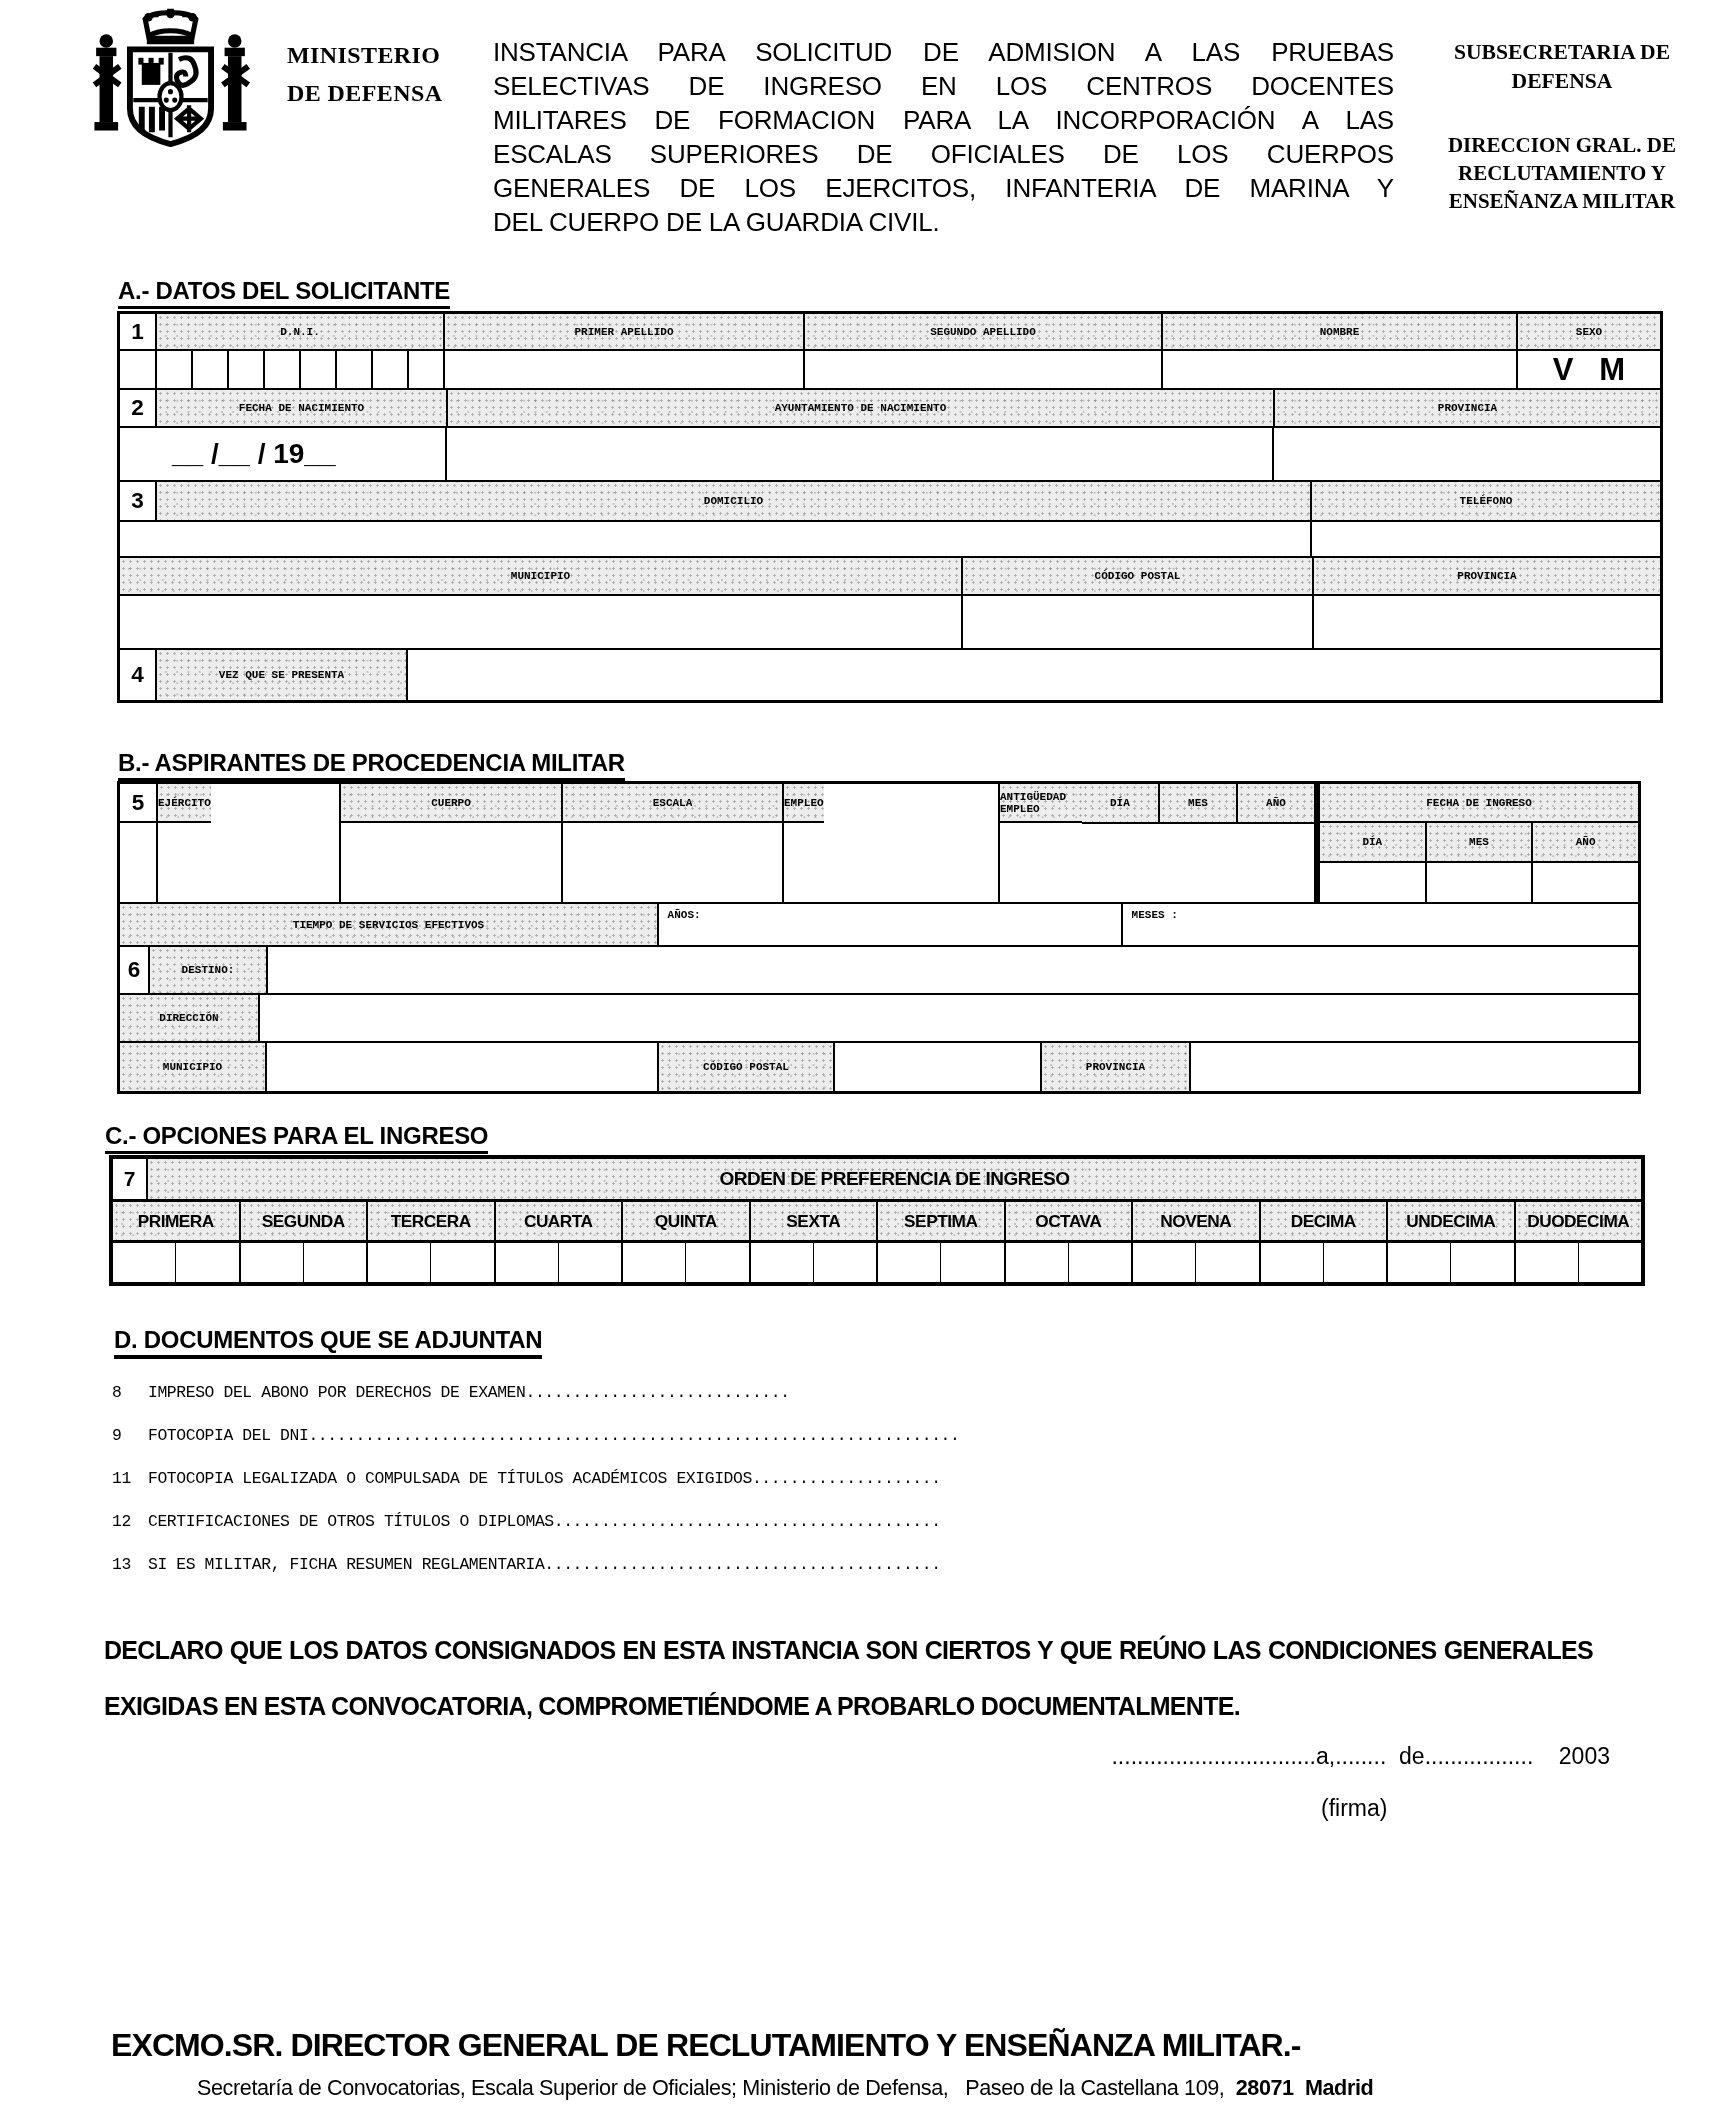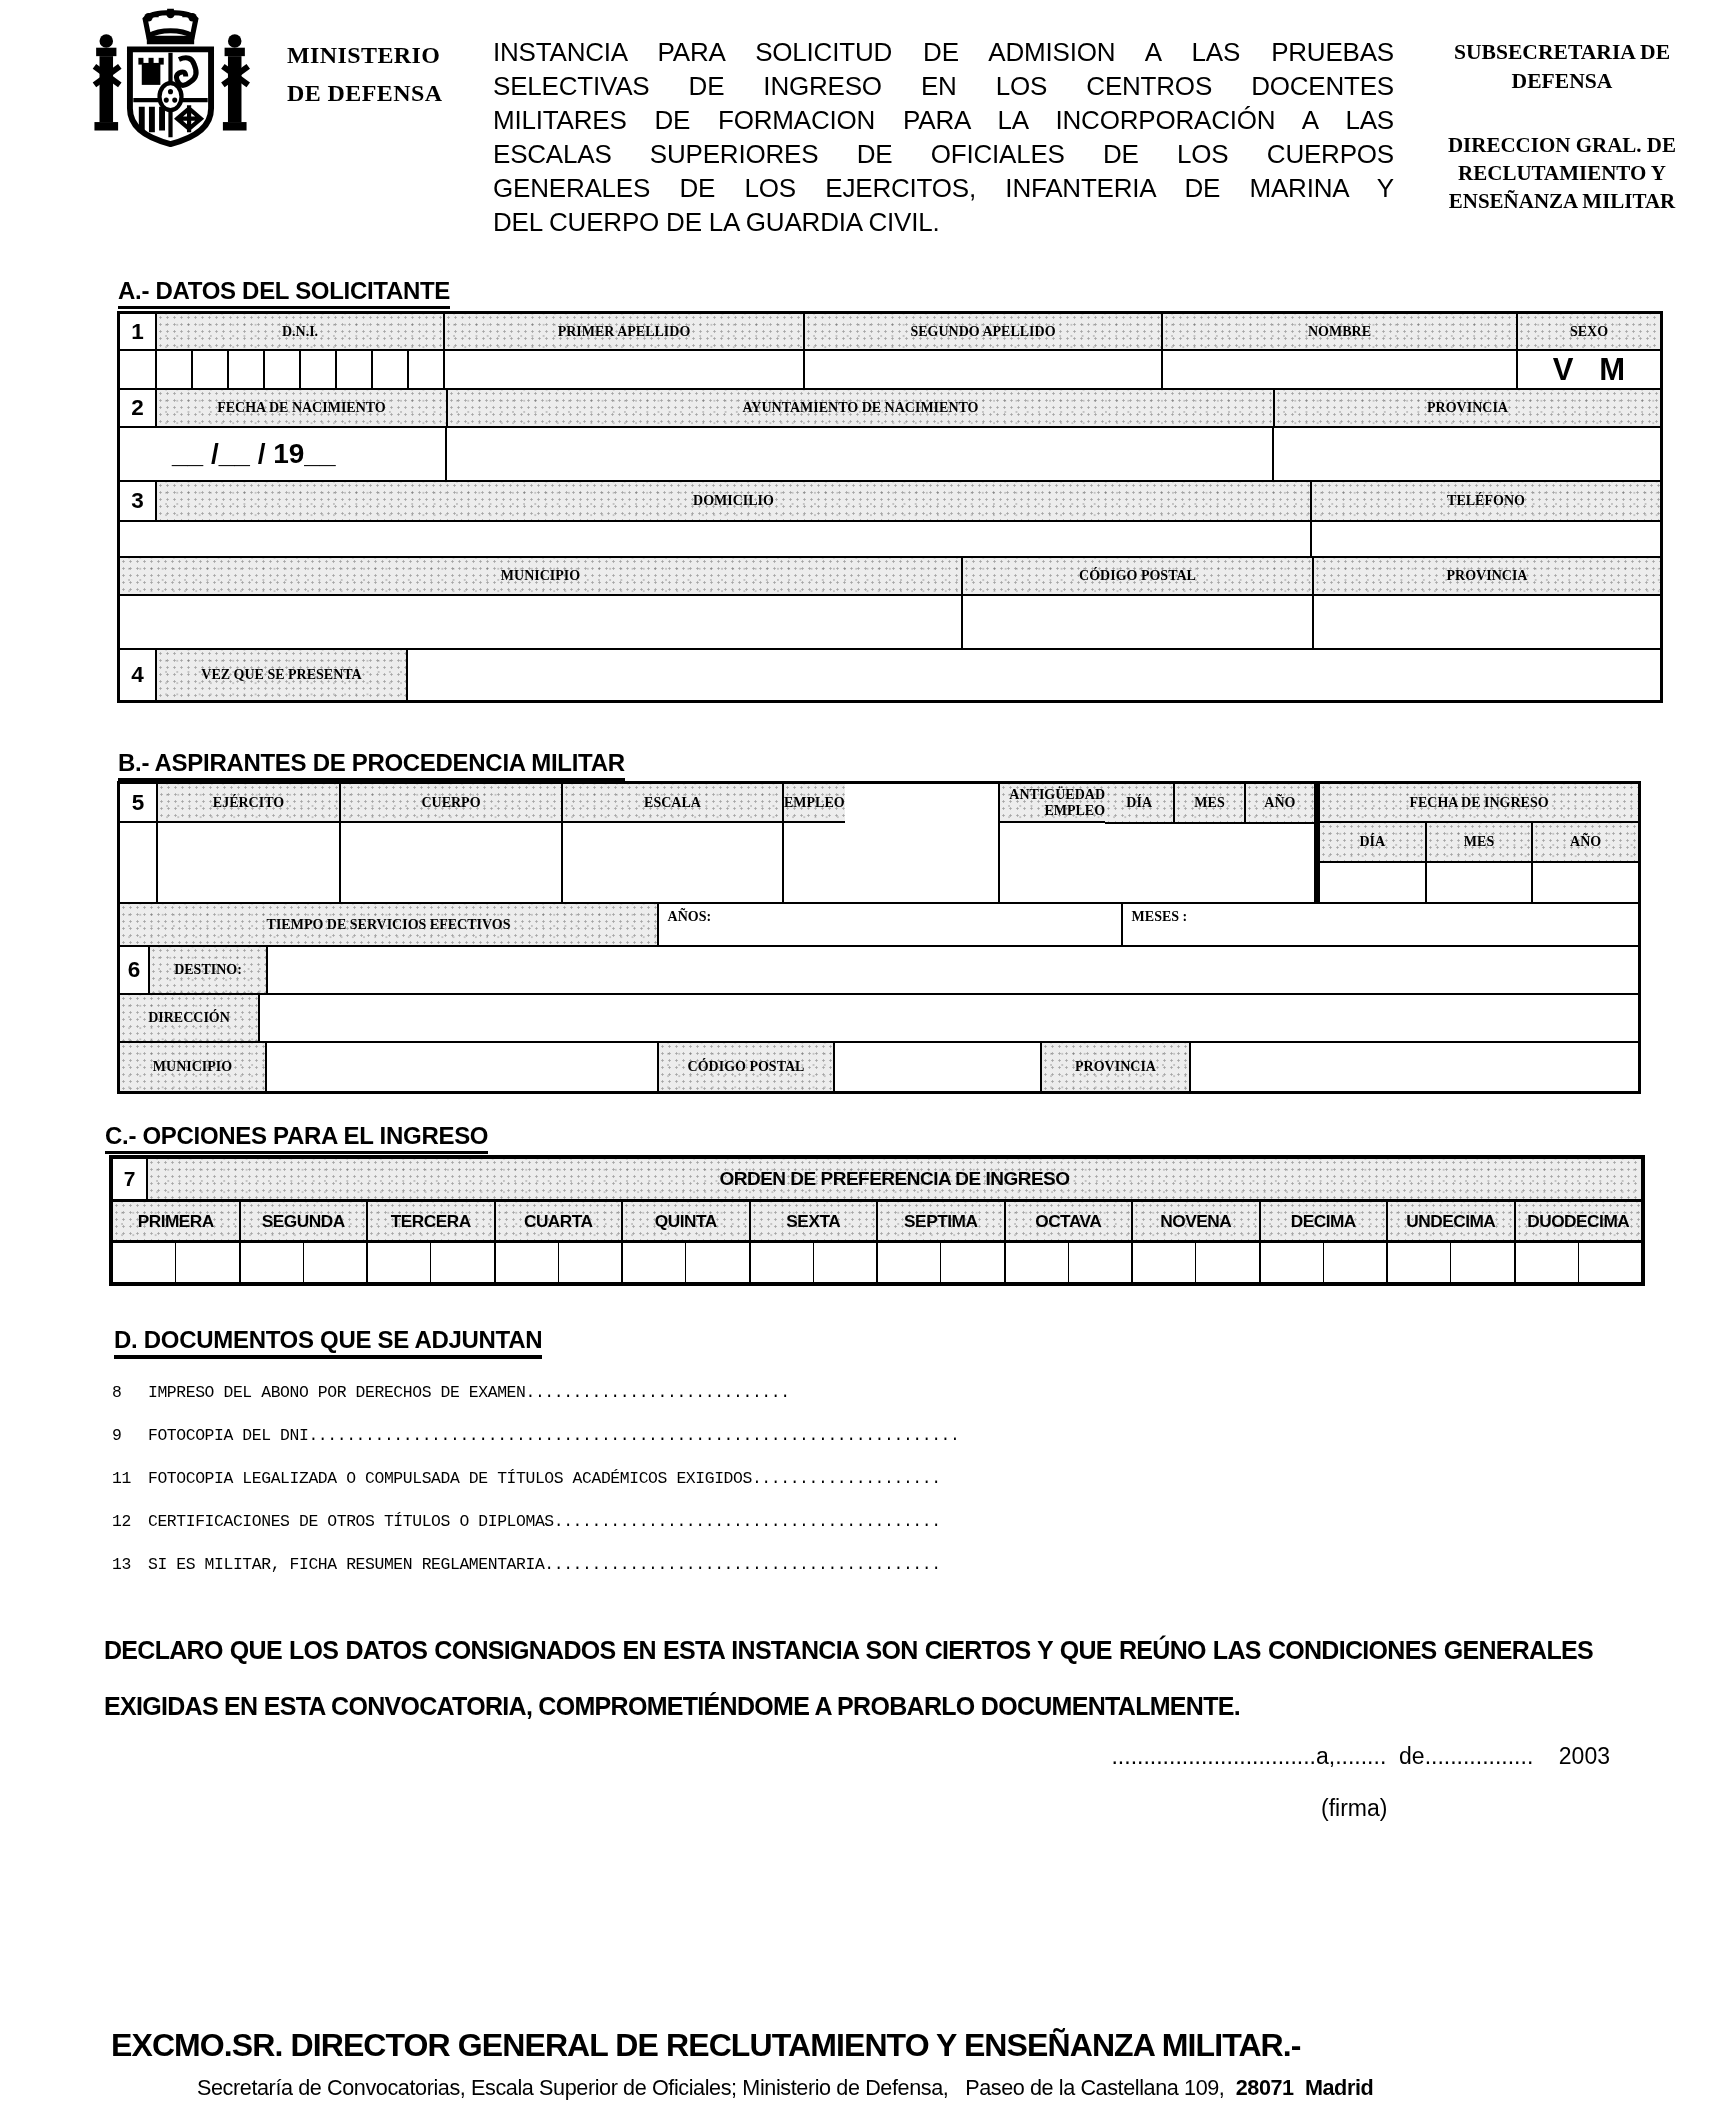--- a/index.html
+++ b/index.html
@@ -11,22 +11,22 @@
   
   .ftable{position:absolute;border:3.5px solid #000}
   .frow{display:flex;width:100%}
   .bt{border-top:2.6px solid #000}
   .bl{border-left:2.6px solid #000}
   .cell{position:relative}
   .shade{background-color:#ededed;
     background-image:radial-gradient(rgba(0,0,0,.30) 0.9px,transparent 1.3px),
                      radial-gradient(rgba(0,0,0,.18) 0.9px,transparent 1.3px);
     background-size:7px 7px,11.2px 11.2px;background-position:0 0,3.5px 5.2px}
-  .tl{font-family:Liberation Serif, serif;font-weight:bold;font-size:14px;
-      display:flex;align-items:center;justify-content:center;text-align:right}
+  .tl{font-family:Liberation Mono, monospace;font-weight:bold;font-size:11px;
+      display:flex;align-items:center;justify-content:center;text-align:left}
   .tlL{justify-content:flex-start;align-items:flex-start;padding:5.2px 0 0 8.6px}
   .rownum{font-weight:bold;font-size:22.5px;display:flex;align-items:center;justify-content:center}
   .stitle{font-weight:bold;font-size:24px;letter-spacing:-0.3px;border-bottom:3.5px solid #000;
           display:inline-block;padding-bottom:0.9px}
   .pre{white-space:pre}
   .jline{text-align:justify;text-align-last:justify}
   .dnibox{flex:1;border-left:2.6px solid #000}
   .chead{font-weight:bold;font-size:17.3px;letter-spacing:-0.5px;display:flex;align-items:center;justify-content:center}
   .chalf{flex:1}
   .ditem{height:43px;display:flex;align-items:center;
@@ -180,21 +180,21 @@
     <span class="stitle">B.- ASPIRANTES DE PROCEDENCIA MILITAR</span>
   </div>
 
   <div class="ftable" style="left:117px;top:781px;width:1524px">
 
     <div class="frow" style="height:118px">
       <div class="cell" style="width:36px;display:flex;flex-direction:column">
         <div class="rownum" style="height:39px;border-bottom:2.6px solid #000">5</div>
         <div style="flex:1"></div>
       </div>
-      <div class="cell bl" style="width:183px;display:flex;flex-direction:column">
+      <div class="cell bl" style="width:183px;display:flex;flex-direction:row">
         <div class="shade tl" style="height:39px;border-bottom:2.6px solid #000">EJÉRCITO</div>
         <div style="flex:1"></div>
       </div>
       <div class="cell bl" style="width:222px;display:flex;flex-direction:column">
         <div class="shade tl" style="height:39px;border-bottom:2.6px solid #000">CUERPO</div>
         <div style="flex:1"></div>
       </div>
       <div class="cell bl" style="width:221px;display:flex;flex-direction:column">
         <div class="shade tl" style="height:39px;border-bottom:2.6px solid #000">ESCALA</div>
         <div style="flex:1"></div>

